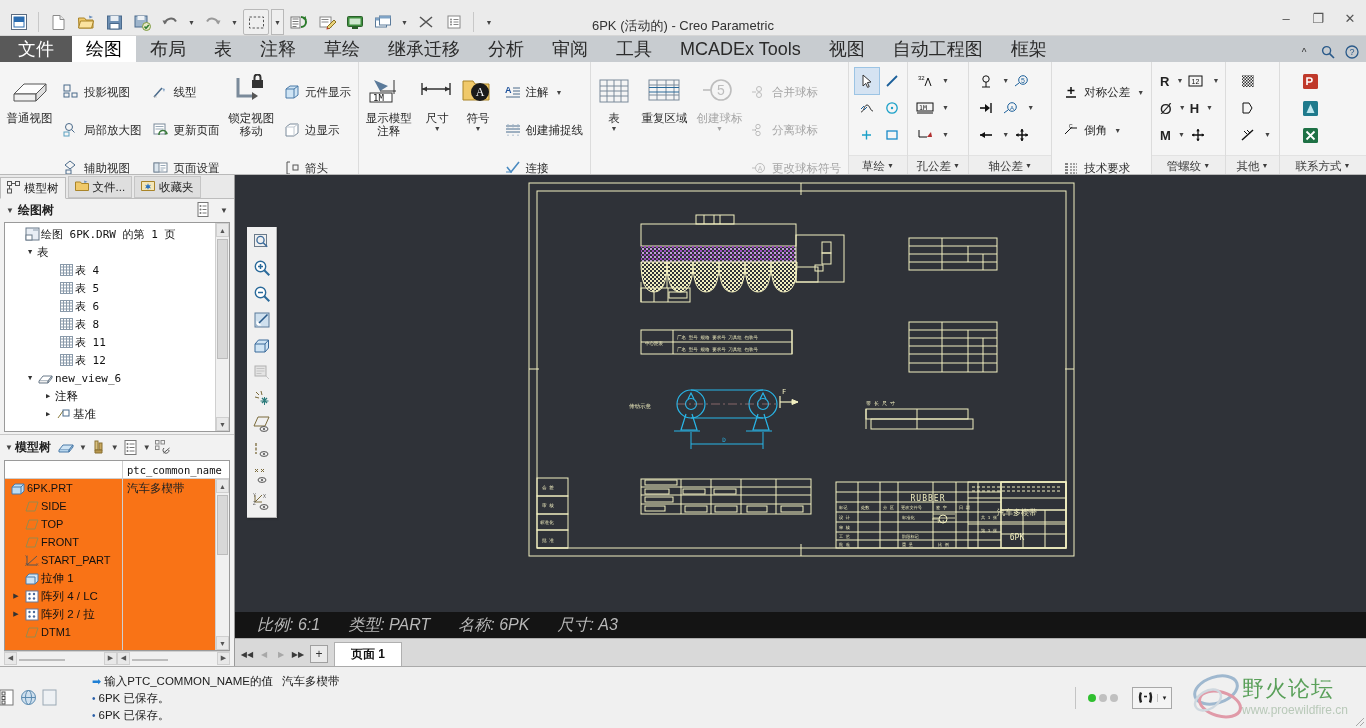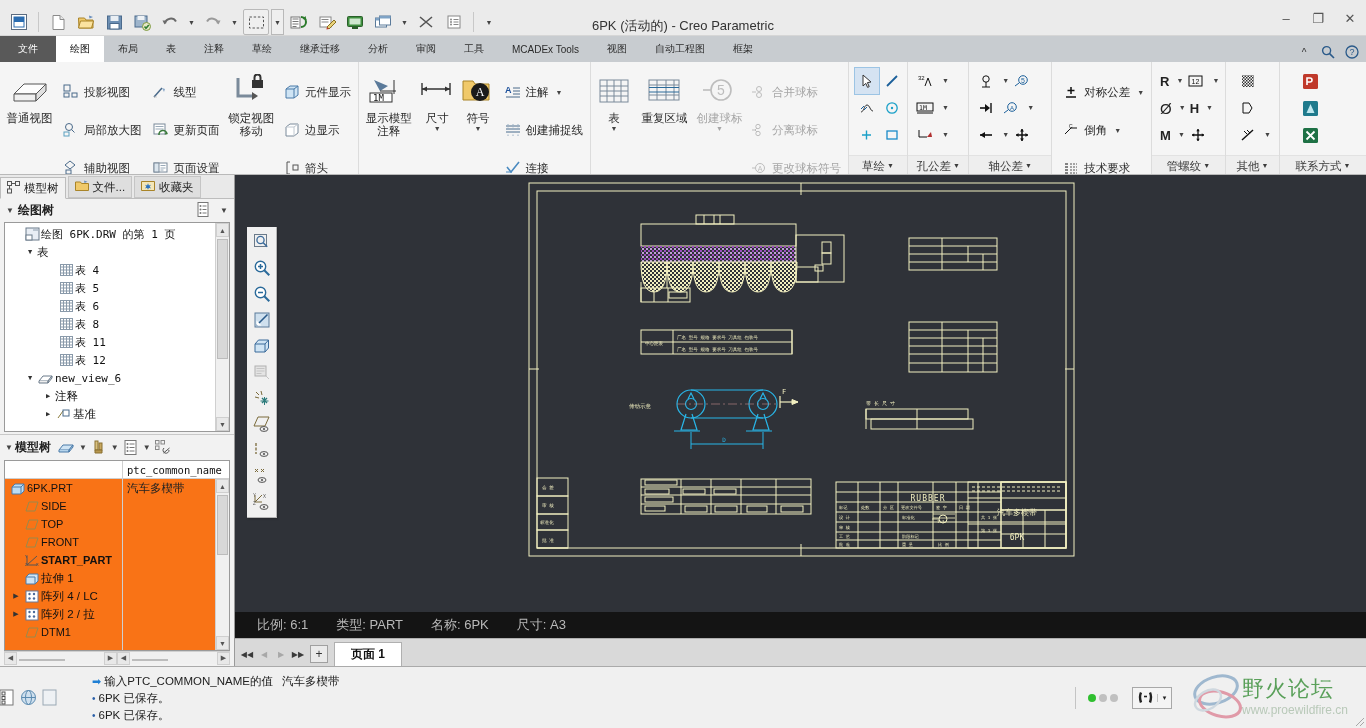--- a/index.html
+++ b/index.html
@@ -23,21 +23,21 @@
   .qcaret { width:13px; height:26px; display:flex; align-items:center; justify-content:center;
             font-size:7px; color:#444; }
   .apptitle { position:absolute; left:0; right:0; text-align:center; font-size:13px;
               color:#333; pointer-events:none; }
   .wbtns { position:absolute; right:0; top:0; height:36px; display:flex; align-items:center; }
   .wbtn { width:32px; height:28px; display:flex; align-items:center; justify-content:center;
           color:#555; font-size:13px; }
 
   
   .tabrow { height:26px; background:#c8ccd0; display:flex; align-items:flex-end; position:relative; }
-  .tab { height:26px; padding:0 14px; display:flex; align-items:center; font-size:10px;
+  .tab { height:26px; padding:0 14px; display:flex; align-items:center; font-size:18px;
          color:#2b2b2b; white-space:nowrap; }
   .tab.file { background:#595959; color:#fff; padding:0 18px; }
   .tab.active { background:#fff; color:#000; }
   .tabright { position:absolute; right:6px; bottom:2px; display:flex; align-items:center; gap:8px; }
   .tr-ico { width:16px; height:16px; display:flex; align-items:center; justify-content:center;
             color:#3a5a8a; font-size:13px; }
 
   
   .ribbon { height:113px; background:#f5f5f5; display:flex; border-bottom:1px solid #b9b9b9;
             position:relative; overflow:hidden; }
@@ -130,21 +130,21 @@
   .canvaswrap { flex:1; display:flex; flex-direction:column; min-width:0; background:#2f3238; }
   .canvasrow { flex:1; display:flex; min-height:0; position:relative; }
   .vtoolbar { width:30px; background:#f0f0f0; border:1px solid #b5b5b5; border-top:none;
               border-left:none; position:absolute; left:12px; top:52px; display:flex;
               flex-direction:column; padding:2px 0; box-shadow:1px 1px 2px rgba(0,0,0,.25); }
   .vtb { width:26px; height:26px; margin:0 auto; display:flex; align-items:center; justify-content:center; }
 
   .sheet { position:absolute; left:293px; top:7px; width:547px; height:375px; }
 
   .statusline { height:26px; background:#141414; color:#b9b9b9; display:flex; align-items:center;
-                gap:28px; padding-left:22px; font-size:13px; }
+                gap:28px; padding-left:22px; font-size:16px;font-style:italic; }
   .pagebar { height:28px; background:#d9d9d9; display:flex; align-items:flex-end;
              border-top:1px solid #b0b0b0; }
   .pnav { display:flex; align-items:center; gap:1px; padding:0 3px 3px 4px; }
   .pnavb { width:16px; height:18px; display:flex; align-items:center; justify-content:center;
            font-size:8px; color:#3a3a3a; }
   .pnavb.dis { color:#a8a8a8; }
   .pplus { width:18px; height:18px; border:1px solid #a0a0a0; background:#eaeaea;
            display:flex; align-items:center; justify-content:center; font-size:12px; color:#333;
            margin-left:3px; }
   .ptab { height:24px; background:#fff; border:1px solid #b0b0b0; border-bottom:none;
@@ -1111,21 +1111,21 @@
               <span class="tlbl">TOP</span>
             </div>
             <div class="tnode" style="padding-left:18px;">
               <span class="tico">
                   <svg width="14" height="11" viewBox="0 0 14 11">
                     <path d="M4 1h9l-3 9H1z" fill="none" stroke="#9a8a4a"></path>
                   </svg>
                 </span>
               <span class="tlbl">FRONT</span>
             </div>
-            <div class="tnode" style="padding-left:18px;font-weight:bold;">
+            <div class="tnode" style="padding-left:18px;">
               <span class="tico">
                   <svg width="15" height="13" viewBox="0 0 15 13">
                     <path d="M2 11L12 2M2 11h10M2 11V2" stroke="#555"></path>
                     <text x="0" y="4" font-size="4" fill="#555" font-family="Liberation Sans">Y</text>
                     <text x="11" y="12" font-size="4" fill="#555" font-family="Liberation Sans">X</text>
                     <text x="0" y="12" font-size="4" fill="#555" font-family="Liberation Sans">Z</text>
                   </svg>
                 </span>
               <span class="tlbl">START_PART</span>
             </div>

